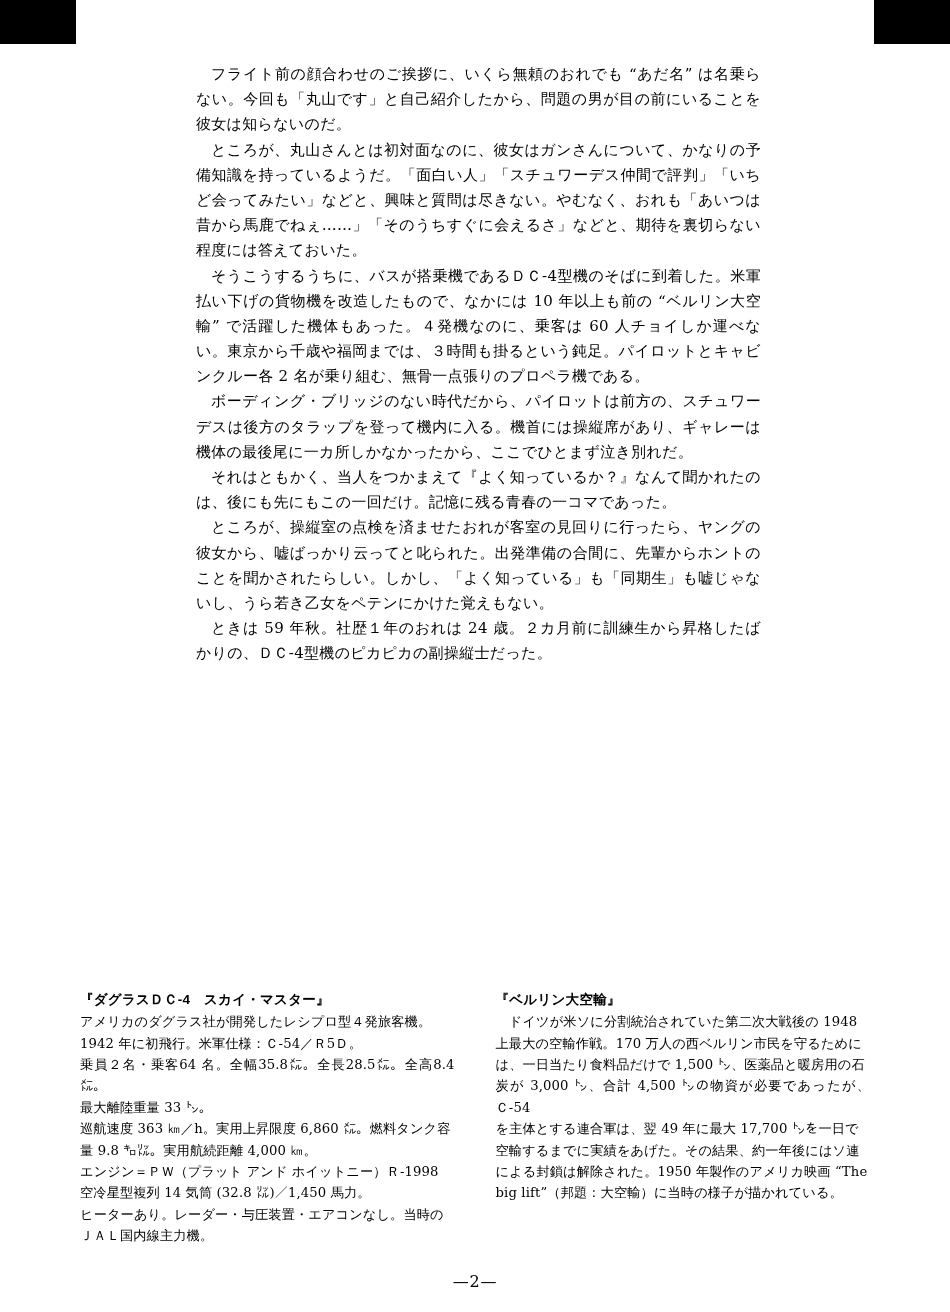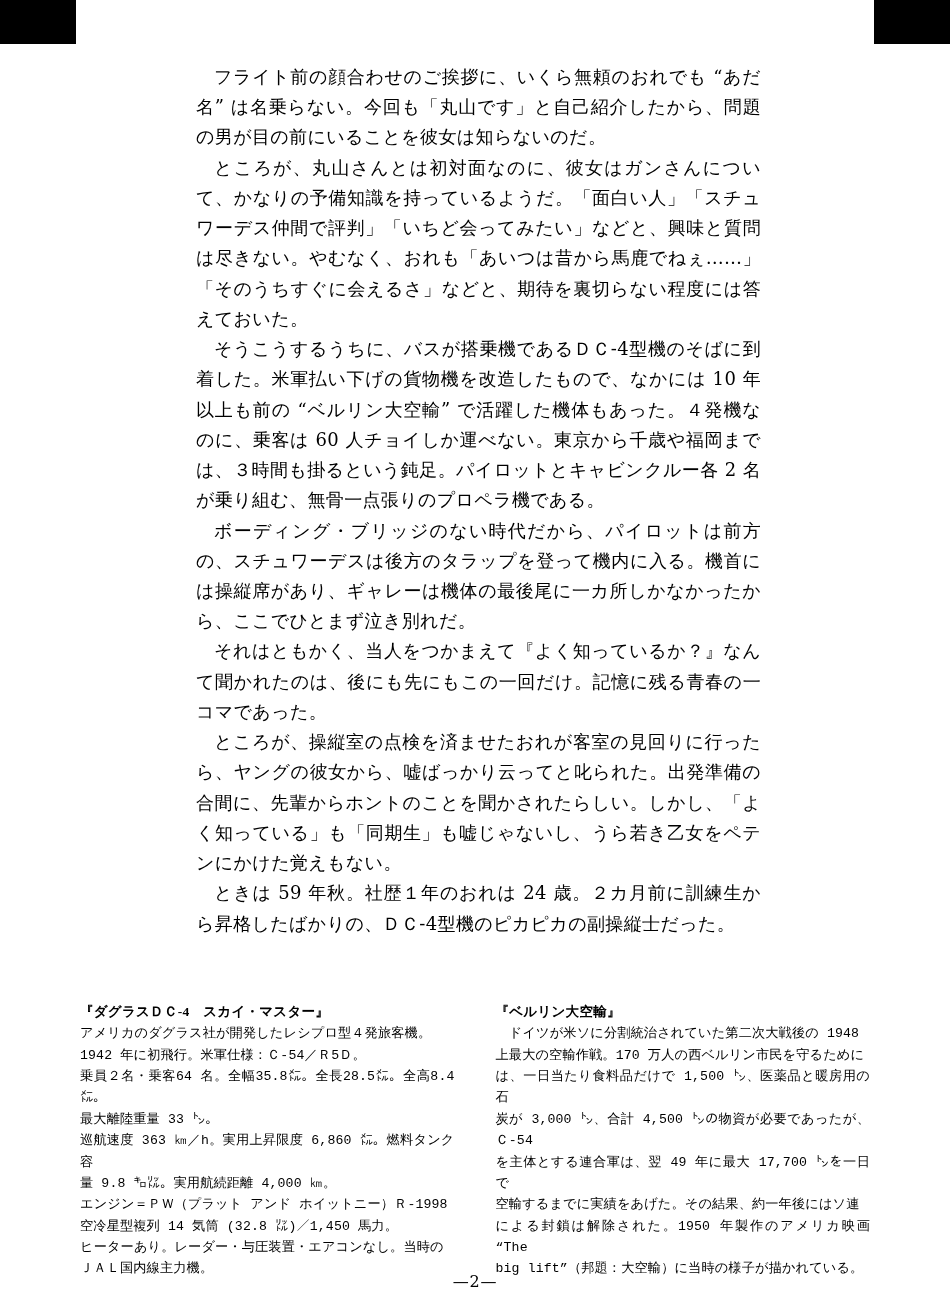--- a/index.html
+++ b/index.html
@@ -43,21 +43,21 @@
 
   
   .main-text {
     position: absolute;
     left: 196px;
     top: 62px;
     width: 565px;
   }
   .main-text p {
     margin: 0;
-    font-size: 18px;
+    font-size: 15px;
     line-height: 1.68;
     text-align: justify;
     text-justify: inter-character;
     text-indent: 1em;
     letter-spacing: 0.02em;
     font-family: "DejaVu Serif", "Liberation Serif", serif;
   }
 
   
   .notes {
@@ -71,36 +71,35 @@
   .note-col {
     width: 379px;
   }
   .note-col.right {
     margin-left: 9px;
   }
   .note-title {
     font-size: 13.5px;
     font-weight: bold;
     line-height: 1.5;
-    margin: 12px 0 1px 0;
-    font-family: Liberation Serif, serif;
+    margin: 0 0 1px 0;
+    font-family: Liberation Sans, sans-serif;
     letter-spacing: 0.02em;
   }
   .note-body {
     font-size: 13.2px;
     line-height: 1.62;
     margin: 0;
     text-align: justify;
     text-justify: inter-character;
     font-family: "DejaVu Serif", "Liberation Serif", serif;
     letter-spacing: 0.01em;
   }
   .note-line {
     display: block;
-    font-family: Liberation Mono, monospace;
   }
 
   .page-number {
     position: absolute;
     left: 0;
     right: 0;
     top: 1272px;
     text-align: center;
     font-size: 16px;
     font-family: "DejaVu Serif", "Liberation Serif", serif;

